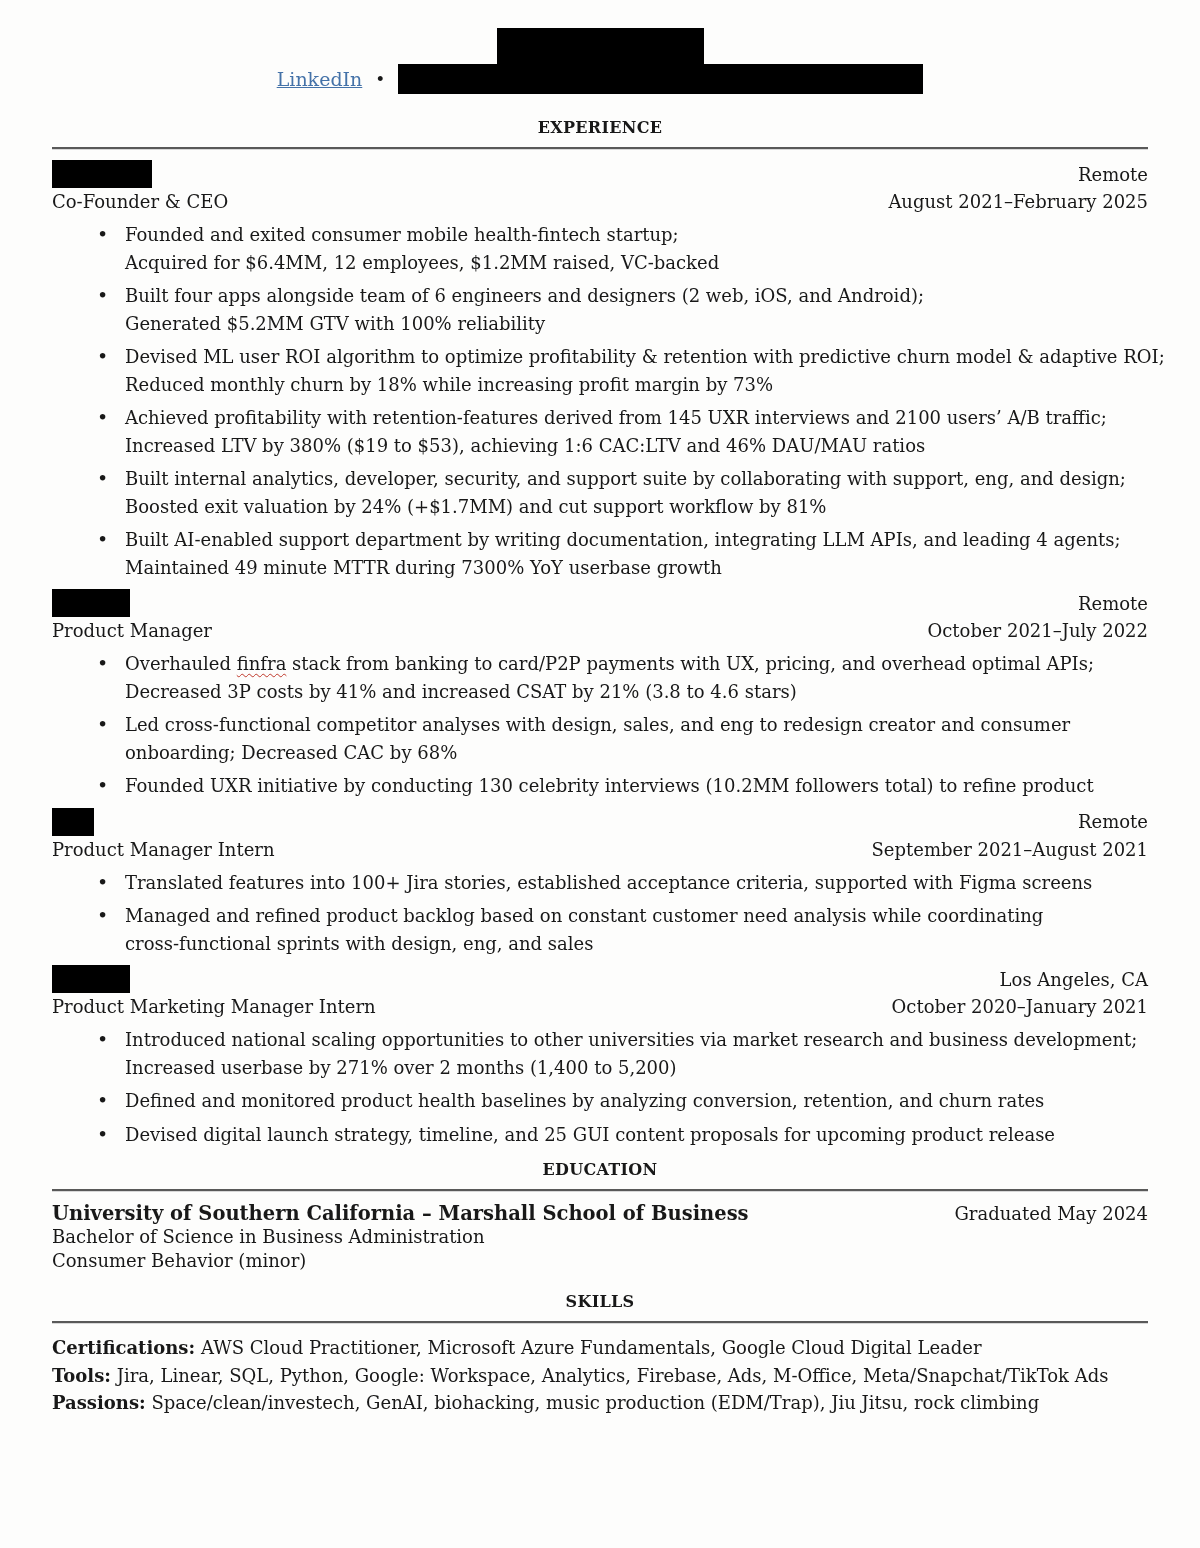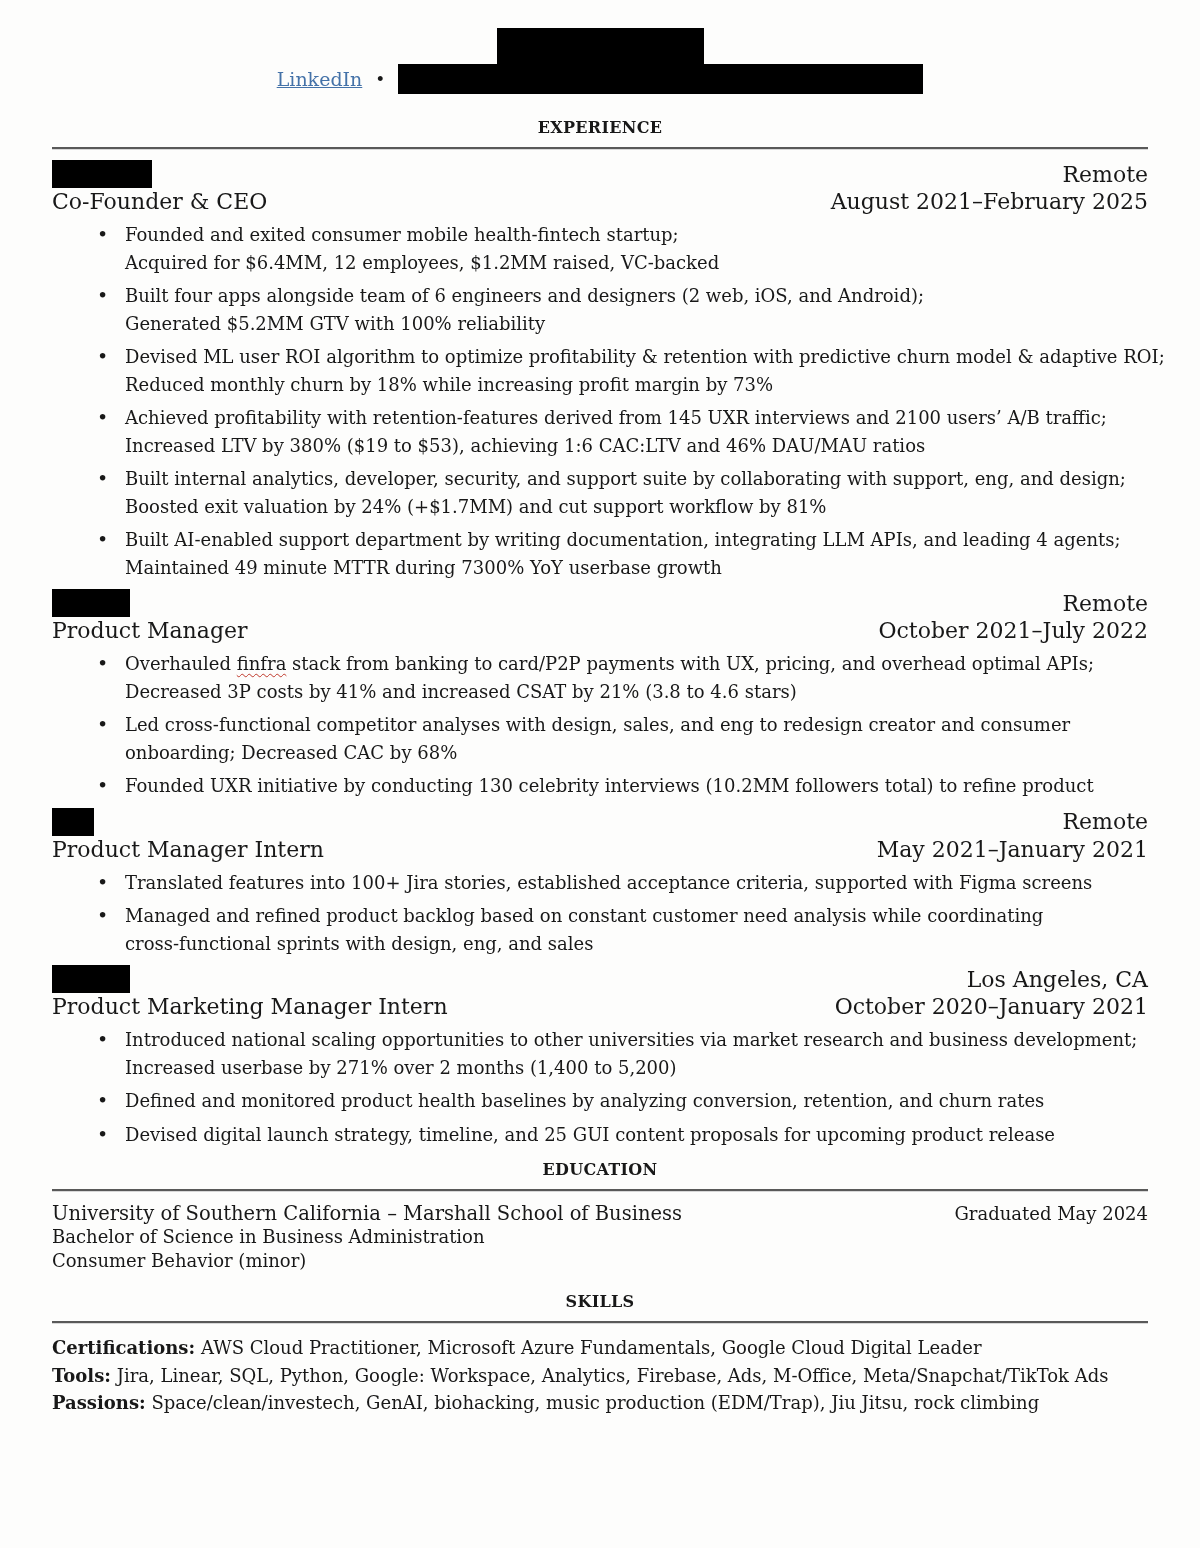--- a/index.html
+++ b/index.html
@@ -36,41 +36,41 @@
 
   
   .job{margin-bottom:8px;}
   .job .row{display:flex;justify-content:space-between;align-items:center;}
   .co-redact{height:28px;}
   .co-redact-0{width:100px;}
   .co-redact-1{width:78px;}
   .co-redact-2{width:42px;}
   .co-redact-3{width:78px;}
   .job .row2{align-items:baseline;margin-top:1px;}
-  .jtitle,.jdates,.jloc{font-size:22px;line-height:25px;white-space:nowrap;}
+  .jtitle,.jdates,.jloc{font-size:18px;line-height:25px;white-space:nowrap;}
 
   .bullets{list-style:none;margin:7px 0 4px 43px;padding:0;}
   .bullets li{position:relative;padding-left:30px;margin-bottom:6px;}
   .bullets li::before{
     content:"\2022";
     position:absolute;left:2px;top:0;
     font-size:19px;line-height:27.5px;
   }
   .bline{font-size:18px;line-height:27.5px;white-space:nowrap;}
   .misspell{
     text-decoration:underline;
     text-decoration-style:wavy;
     text-decoration-color:#c0392b;
     text-decoration-thickness:1px;
     text-underline-offset:3px;
   }
 
   
   .edu-row{display:flex;justify-content:space-between;align-items:baseline;}
-  .school{font-weight:normal;font-size:19.5px;white-space:nowrap;}
+  .school{font-weight:bold;font-size:19.5px;white-space:nowrap;}
   .grad{font-size:18px;white-space:nowrap;}
   .ital{font-size:18px;line-height:23.5px;white-space:nowrap;}
 
   
   .skill-line{font-size:18px;line-height:27.5px;white-space:nowrap;}
   .skill-label{font-weight:bold;}
 </style>
 </head>
 <body>
 
@@ -150,21 +150,21 @@
         </ul>
   </section>
 
   <section class="job">
     <div class="row row1">
       <div class="redact co-redact co-redact-2"></div>
       <span class="jloc">Remote</span>
     </div>
     <div class="row row2">
       <span class="jtitle">Product Manager Intern</span>
-      <span class="jdates">May 2021–January 2021</span>
+      <span class="jdates">September 2021–August 2021</span>
     </div>
     <ul class="bullets">
           <li>
             <div class="bline">Translated features into 100+ Jira stories, established acceptance criteria, supported with Figma screens</div>
           </li>
           <li>
             <div class="bline">Managed and refined product backlog based on constant customer need analysis while coordinating</div>
             <div class="bline">cross-functional sprints with design, eng, and sales</div>
           </li>
         </ul>

